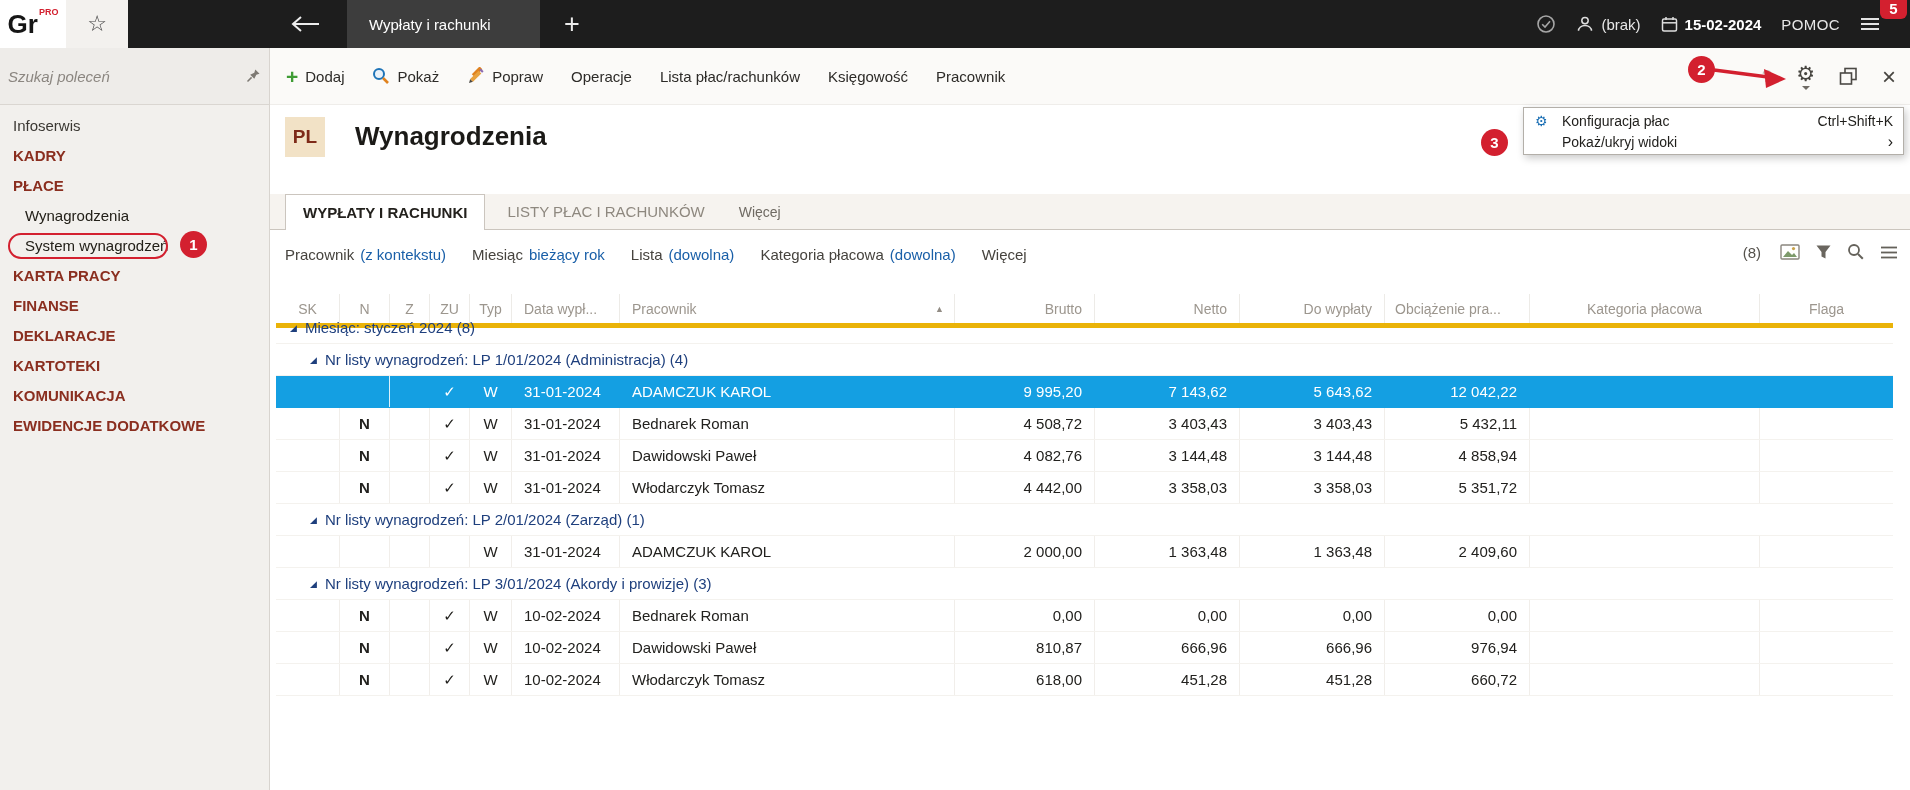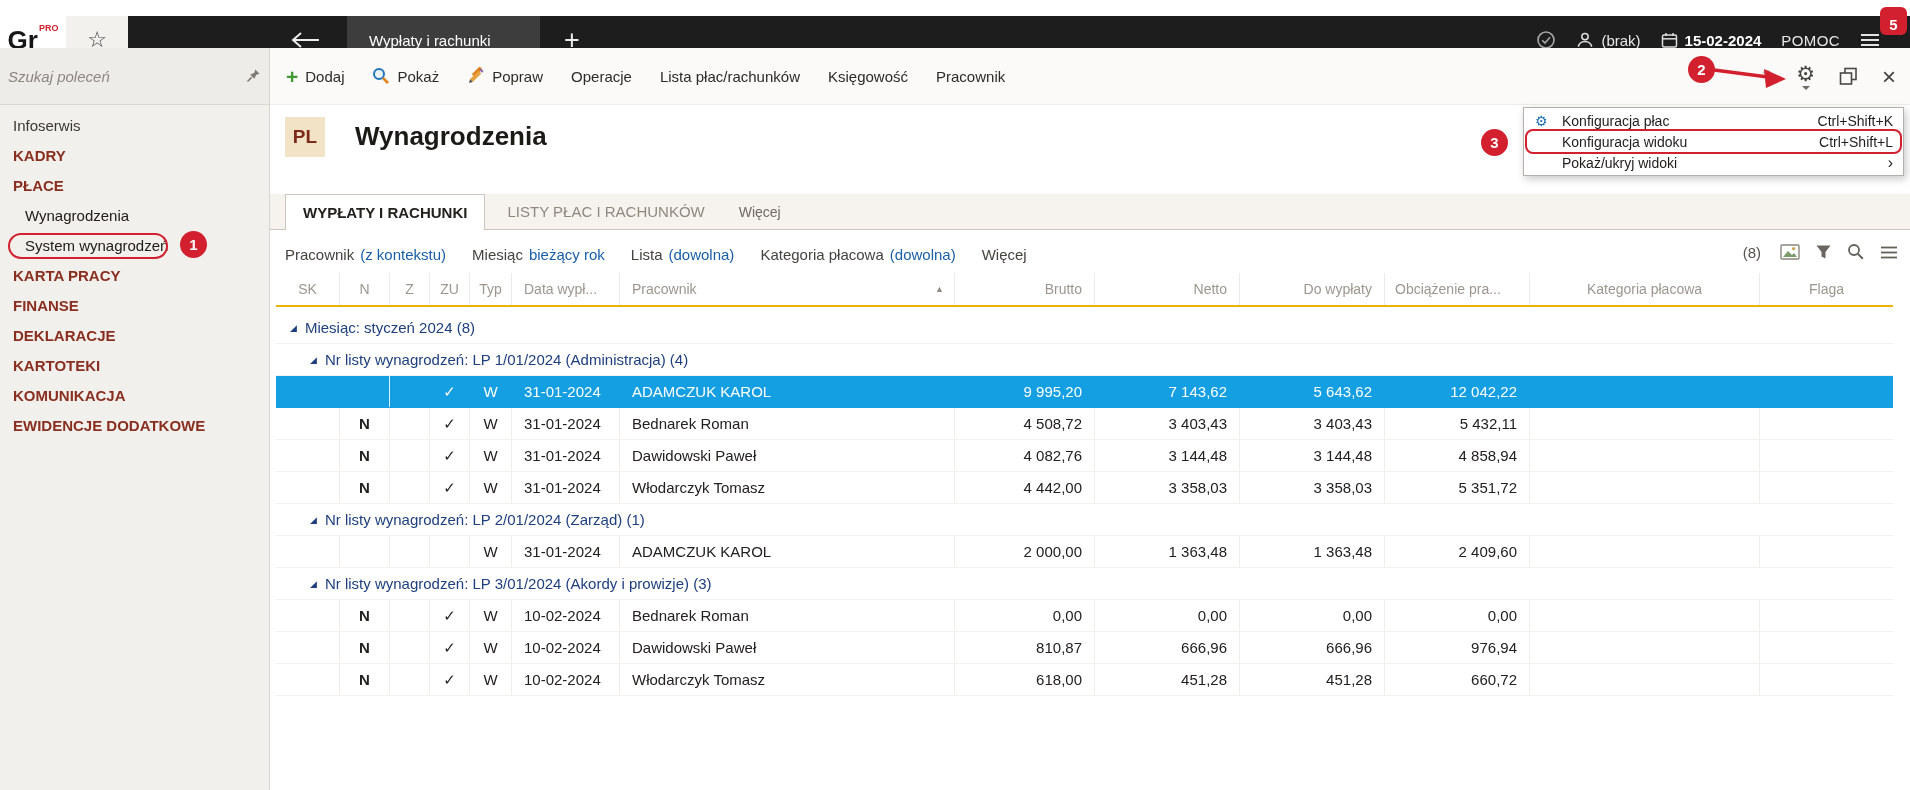--- a/index.html
+++ b/index.html
@@ -4,21 +4,21 @@
 <title>Wypłaty i rachunki</title>
 <style>
   * { margin:0; padding:0; box-sizing:border-box; }
   html,body { width:1910px; height:790px; overflow:hidden; }
   body { font-family:"Liberation Sans", sans-serif; background:#fff; }
 
   .app { position:relative; width:1910px; height:790px; background:#fff; overflow:hidden;
          --cols: 64px 50px 40px 40px 42px 108px 335px 140px 145px 145px 145px 230px 133px; }
 
   
-  .topbar { position:absolute; left:0; top:16px; width:1910px; height:48px; background:var(--topbar-bg,#1d1d1d); }
+  .topbar { position:absolute; left:0; top:0; width:1910px; height:48px; background:var(--topbar-bg,#1d1d1d); }
   .logo { position:absolute; left:0; top:0; width:66px; height:48px; background:#fff; display:flex; align-items:center; justify-content:center; cursor:pointer; }
   .logo-gr { font-size:26px; font-weight:bold; color:#161616; }
   .logo-pro { font-size:9px; font-weight:bold; color:var(--annotation-red,#d3202f); margin:7px 0 0 1px; align-self:flex-start; }
   .star-btn { position:absolute; left:66px; top:0; width:62px; height:48px; background:#f3f1ee; color:#454545; font-size:22px; display:flex; align-items:center; justify-content:center; cursor:pointer; }
   .back-btn { position:absolute; left:284px; top:0; width:44px; height:48px; display:flex; align-items:center; justify-content:center; cursor:pointer; }
   .wintab { position:absolute; left:347px; top:0; width:193px; height:48px; background:#3d3d3d; color:#fff; font-size:15px; display:flex; align-items:center; padding:0 22px; cursor:pointer; }
   .newtab-btn { position:absolute; left:554px; top:7px; width:36px; height:34px; color:#ececec; font-size:27px; font-weight:300; display:flex; align-items:center; justify-content:center; cursor:pointer; }
   .topbar-right { position:absolute; right:30px; top:0; height:48px; display:flex; align-items:center; gap:20px; color:#e7e7e7; }
   .tb-group { display:flex; align-items:center; gap:7px; cursor:pointer; }
   .tb-user { font-size:15px; }
@@ -58,21 +58,21 @@
 
   .filters-row { position:absolute; left:15px; top:134px; height:30px; display:flex; align-items:center; gap:26px; }
   .filter { display:flex; align-items:center; gap:6px; font-size:15px; cursor:pointer; white-space:nowrap; }
   .filter .flabel { color:#46433e; }
   .filter .fvalue { color:var(--link-blue,#195fa8); }
   .filters-right { position:absolute; right:12px; top:132px; height:30px; display:flex; align-items:center; gap:15px; }
   .rec-count { font-size:15px; color:#55524c; margin-right:4px; }
   .fic { display:flex; align-items:center; cursor:pointer; }
 
   
-  .grid-header { position:absolute; left:6px; top:168px; width:1617px; height:34px; display:grid; grid-template-columns:var(--cols); color:#9c968e; font-size:14px; border-bottom:2px solid #eab308;text-align:center; }
+  .grid-header { position:absolute; left:6px; top:189px; width:1617px; height:34px; display:grid; grid-template-columns:var(--cols); color:#9c968e; font-size:14px; border-bottom:5px solid #eab308;text-align:center; }
   .hcell { display:flex; align-items:center; height:100%; border-right:1px solid #edebe7; padding:0 8px; overflow:hidden; white-space:nowrap; cursor:pointer; }
   .hcell:last-child { border-right:none; }
   .hcell.c { justify-content:center; }
   .hcell.r { justify-content:flex-end; padding-right:12px; }
   .hcell.l { padding-left:12px; }
   .hcell.hl { padding-left:10px; }
   .hcell.p { justify-content:space-between; padding-left:12px; padding-right:10px; }
   .sort { font-size:9px; color:#928c84; }
 
   .grid-body { position:absolute; left:6px; top:207px; width:1617px; }
@@ -458,25 +458,20 @@
       </div>
   </main>
 
   <div class="menu">
     <div class="m-item">
       <span class="mi">⚙</span>
       <span>Konfiguracja płac</span>
       <span class="msc">Ctrl+Shift+K</span>
     </div>
     <div class="m-item">
-      <span>Konfiguracja widoku</span>
-      <span class="msc">Ctrl+Shift+L</span>
-      <span class="ann-outline"></span>
-    </div>
-    <div class="m-item">
       <span>Pokaż/ukryj widoki</span>
       <span class="msub">›</span>
     </div>
   </div>
 
   <div class="ann-rect"></div>
   <div class="ann-circle c1">1</div>
   <div class="ann-circle c2">2</div>
   <div class="ann-circle c3">3</div>
   <svg class="ann-arrow" width="1910" height="790" viewBox="0 0 1910 790" style="width:1910px;height:790px;">

